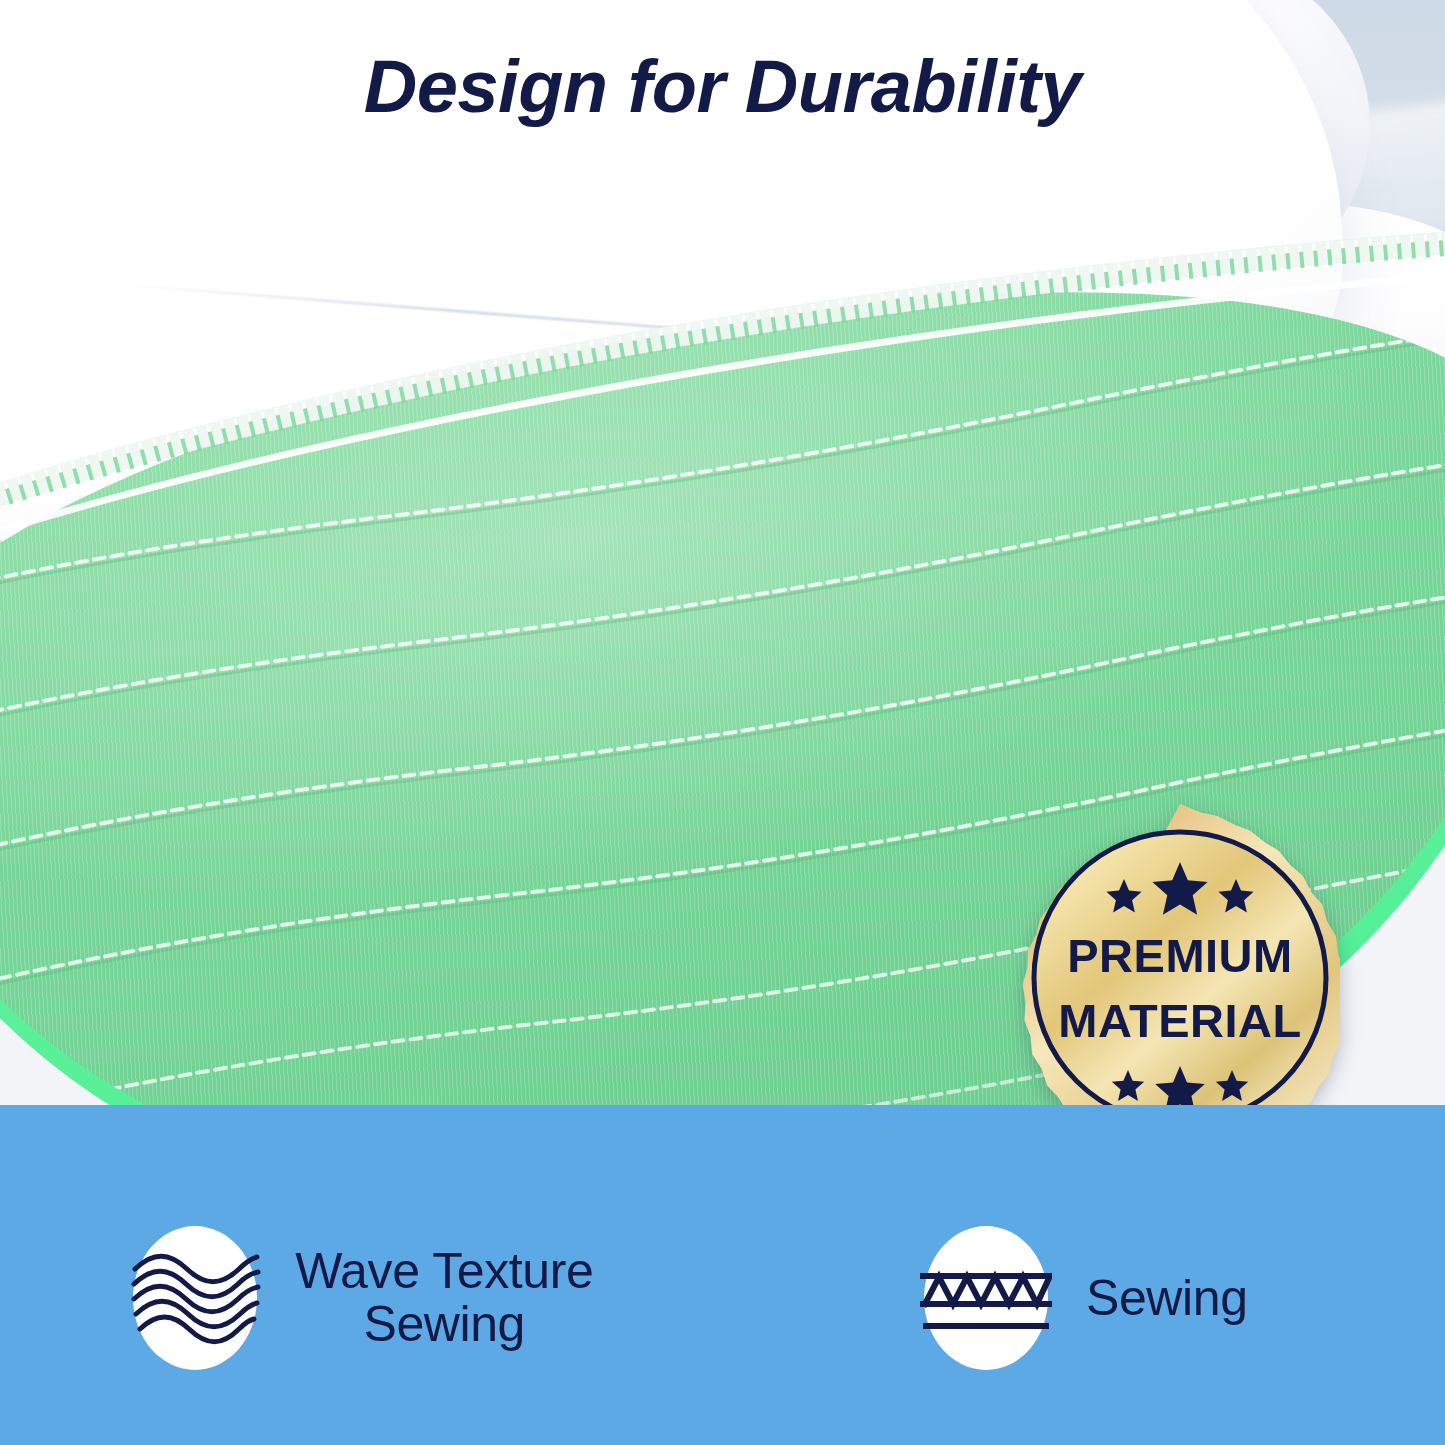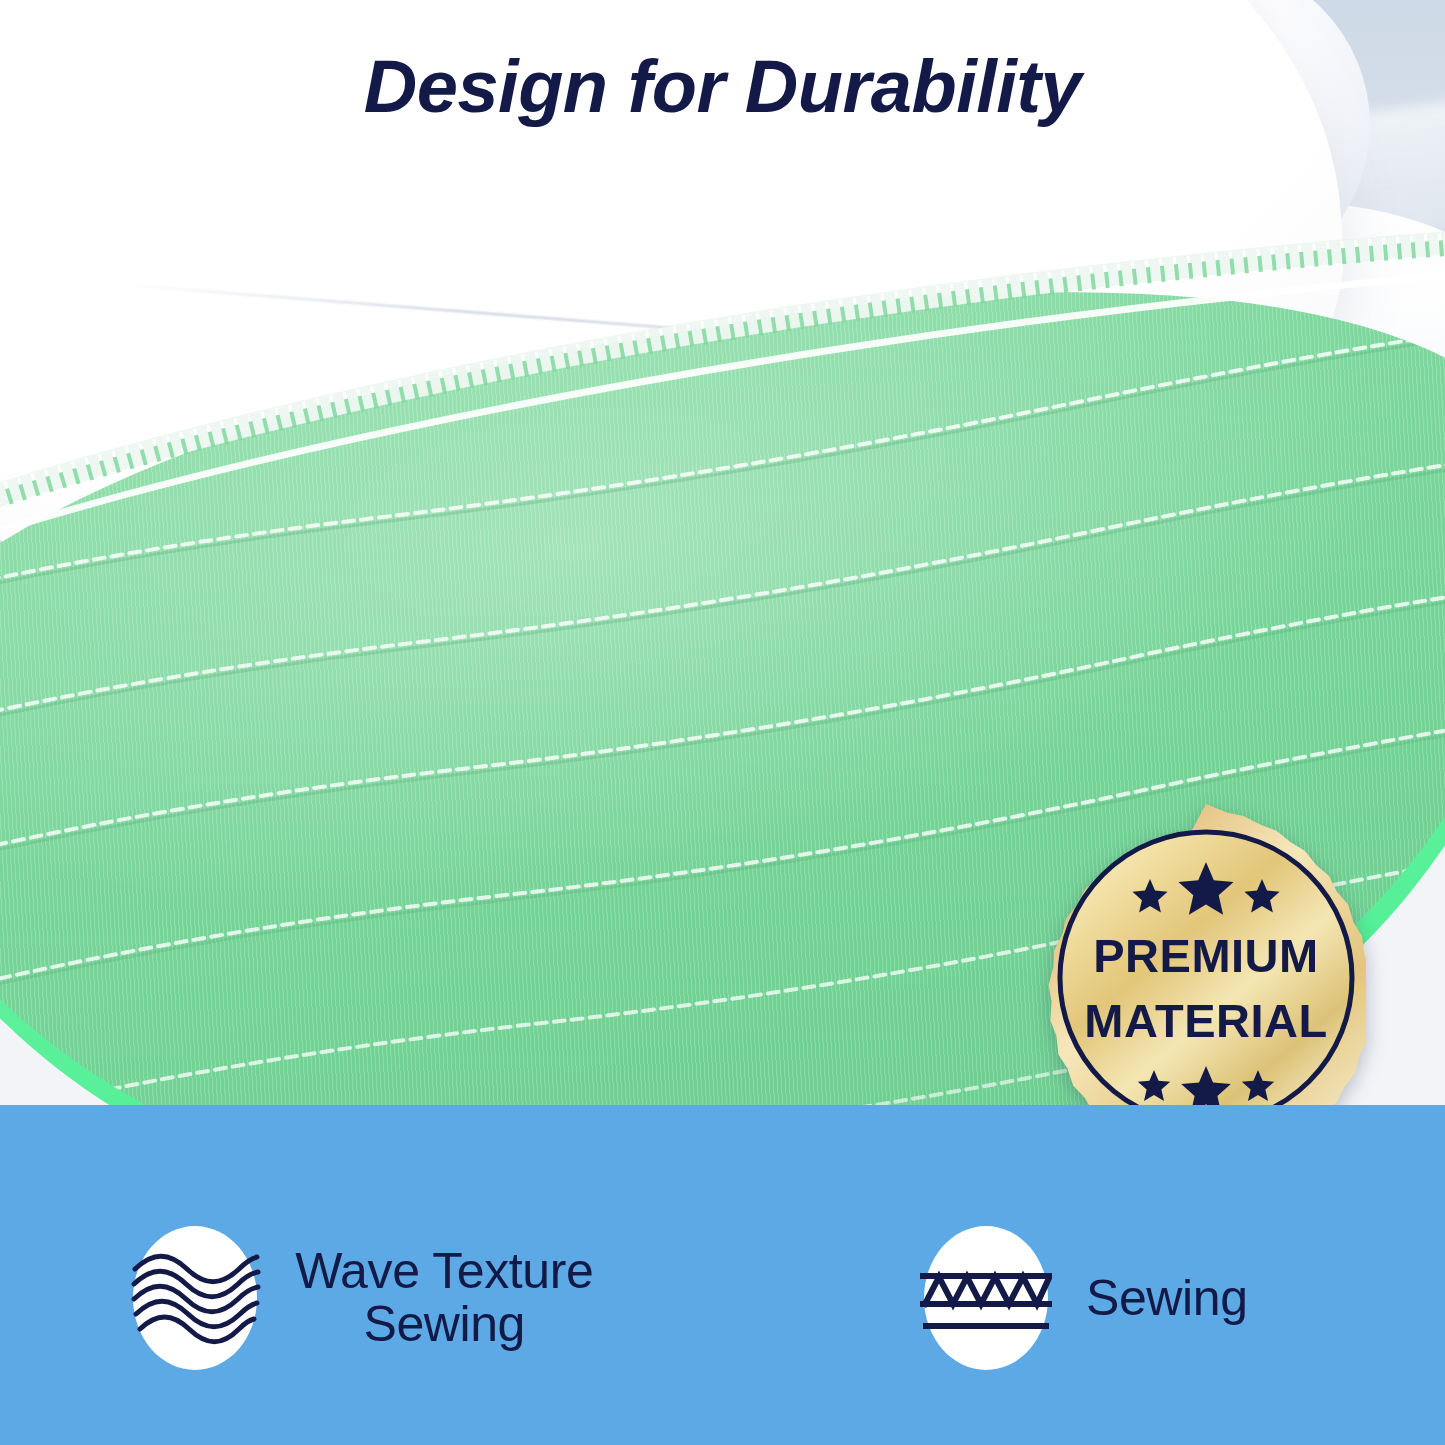--- a/index.html
+++ b/index.html
@@ -160,21 +160,21 @@
   .serge-rail {
     position: absolute;
     left: -20px; top: 34px;
     width: 1760px; height: 86px;
     pointer-events: none;
   }
 
   
   .badge {
     position: absolute;
-    left: 1046px; top: 800px;
+    left: 1020px; top: 800px;
     width: 320px; height: 356px;
     filter: drop-shadow(0 6px 10px rgba(40,55,80,0.30));
   }
   .badge svg { display: block; }
 
   
   .title {
     position: absolute;
     left: 0; top: 44px;
     width: 1445px;

